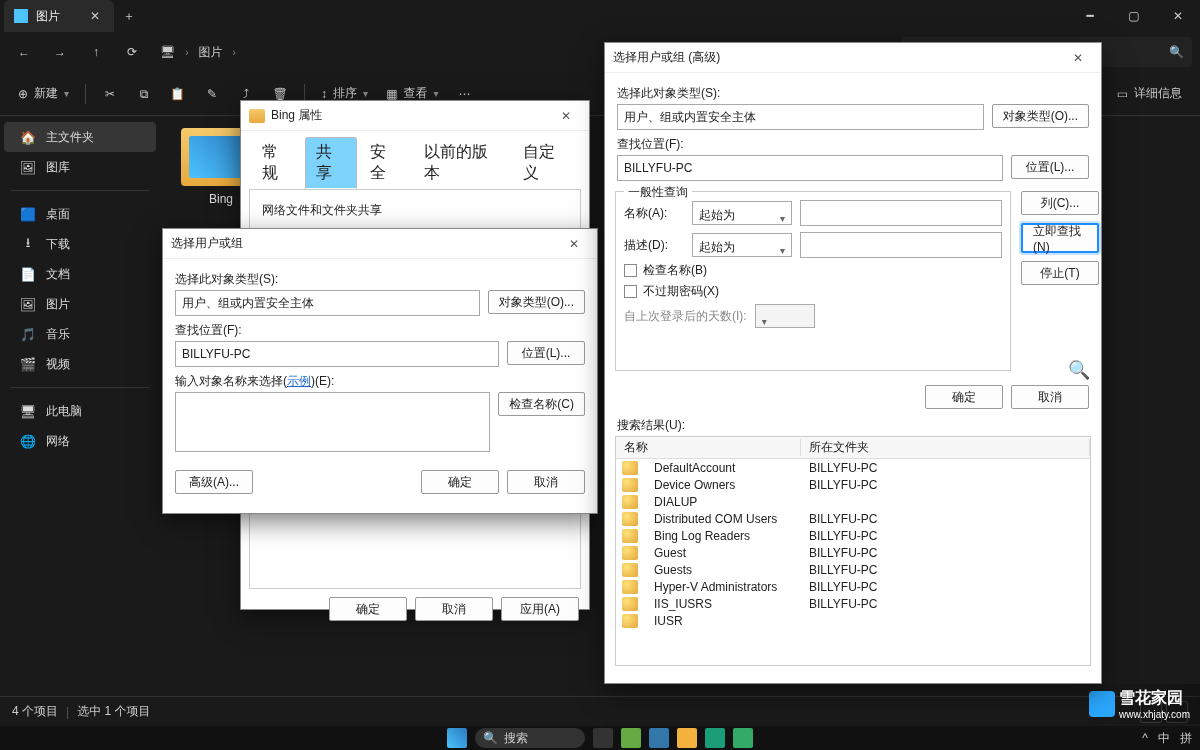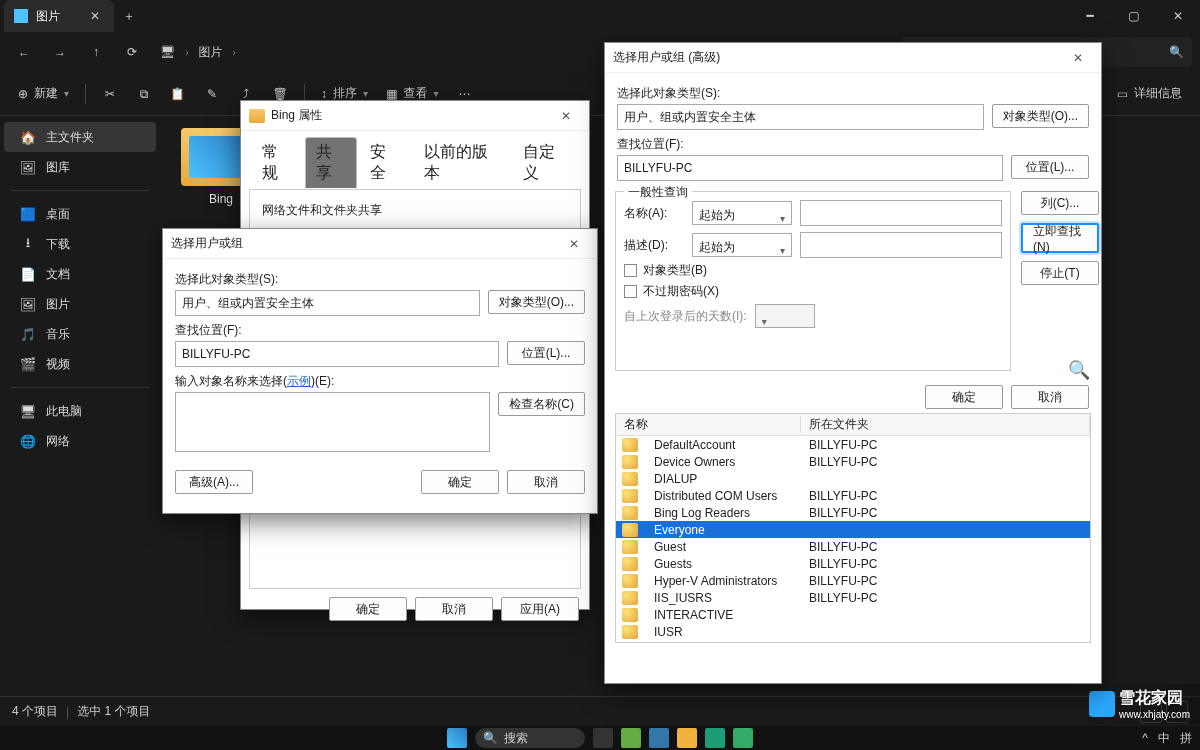--- a/index.html
+++ b/index.html
@@ -50,21 +50,21 @@
   
   .dlg{position:absolute;background:#fff;border:1px solid #888;box-shadow:0 8px 24px rgba(0,0,0,.5);color:#222}
   .dlg .dtitle{height:30px;display:flex;align-items:center;padding:0 8px;background:#fff;border-bottom:1px solid #eee;font-size:12px}
   .dlg .dclose{margin-left:auto;width:30px;height:28px;display:flex;align-items:center;justify-content:center;color:#555}
   .lbl{font-size:12px;color:#222;margin:6px 0 2px}
   .tbox{width:100%;height:26px;border:1px solid #aaa;background:#fff;padding:0 6px;display:flex;align-items:center;font-size:12px}
   .btn{height:24px;min-width:78px;padding:0 10px;border:1px solid #999;background:#fdfdfd;border-radius:2px;font-size:12px;display:inline-flex;align-items:center;justify-content:center;cursor:pointer}
   .btn.hl{border:2px solid #1a8cff;box-shadow:0 0 0 2px rgba(26,140,255,.25)}
   .tabs{display:flex;gap:2px;padding:6px 10px 0}
   .ptab{padding:4px 10px;border:1px solid transparent;font-size:16px}
-  .ptab.active{border:1px solid #bbb;border-bottom-color:#fff;background:#737373;border-radius:3px 3px 0 0}
+  .ptab.active{border:1px solid #bbb;border-bottom-color:#fff;background:#7dd3fc;border-radius:3px 3px 0 0}
   .groupbox{border:1px solid #ccc;margin:10px;padding:8px;position:relative}
   .groupbox .glabel{position:absolute;top:-8px;left:8px;background:#fff;padding:0 4px;font-size:12px}
   .link{color:#1a66cc;text-decoration:underline;cursor:pointer}
   .multiline{border:1px solid #aaa;height:60px;background:#fff}
   .combo{height:24px;border:1px solid #aaa;background:#fff;padding:0 6px;display:flex;align-items:flex-end;font-size:12px;justify-content:space-between}
   .combo::after{content:"▾";color:#666;font-size:10px}
   .check{display:flex;align-items:center;gap:6px;font-size:12px;margin:4px 0}
   .check .box{width:13px;height:13px;border:1px solid #888;background:#fff}
   .reslist{border:1px solid #ccc;margin:0 10px 10px;height:230px;overflow:hidden}
   .reshead{display:flex;background:#f7f7f7;border-bottom:1px solid #ddd;height:22px;align-items:center}
@@ -332,21 +332,21 @@
           </div>
         <div class="tbox"></div>
         <div>描述(D):</div>
         <div class="combo">
             <span>起始为</span>
           </div>
         <div class="tbox"></div>
       </div>
       <div class="check">
           <span class="box"></span>
-          <span>对象类型(B)</span>
+          <span>检查名称(B)</span>
         </div>
       <div class="check">
           <span class="box"></span>
           <span>不过期密码(X)</span>
         </div>
       <div style="display:flex;align-items:center;gap:8px;margin-top:4px;color:#888">
         <span>自上次登录后的天数(I):</span>
         <div class="combo" style="width:60px;background:#f4f4f4"></div>
       </div>
     </div>
@@ -355,20 +355,21 @@
       <div class="btn hl" style="height:30px">立即查找(N)</div>
       <div class="btn">停止(T)</div>
       <div style="flex:1"></div>
       <div style="text-align:right;font-size:18px">🔍</div>
     </div>
   </div>
   <div style="display:flex;justify-content:flex-end;gap:8px;padding:4px 12px">
     <div class="btn">确定</div>
     <div class="btn">取消</div>
   </div>
+  <div style="padding:4px 12px 2px">搜索结果(U):</div>
   <div class="reslist">
     <div class="reshead">
       <div class="col-name">名称</div>
       <div class="col-folder">所在文件夹</div>
     </div>
     <div id="results-body">
         <div class="resrow">
           <div class="col-name">
             <span class="ico"></span>
             <span>DefaultAccount</span>
@@ -396,64 +397,50 @@
           </div>
           <div class="col-folder">BILLYFU-PC</div>
         </div>
         <div class="resrow">
           <div class="col-name">
             <span class="ico"></span>
             <span>Bing Log Readers</span>
           </div>
           <div class="col-folder">BILLYFU-PC</div>
         </div>
-        <div class="resrow sel">
-          <div class="col-name">
-            <span class="ico"></span>
-            <span>Everyone</span>
+        <div class="resrow">
+          <div class="col-name">
+            <span class="ico"></span>
+            <span>Guest</span>
+          </div>
+          <div class="col-folder">BILLYFU-PC</div>
+        </div>
+        <div class="resrow">
+          <div class="col-name">
+            <span class="ico"></span>
+            <span>Guests</span>
+          </div>
+          <div class="col-folder">BILLYFU-PC</div>
+        </div>
+        <div class="resrow">
+          <div class="col-name">
+            <span class="ico"></span>
+            <span>Hyper-V Administrators</span>
+          </div>
+          <div class="col-folder">BILLYFU-PC</div>
+        </div>
+        <div class="resrow">
+          <div class="col-name">
+            <span class="ico"></span>
+            <span>IIS_IUSRS</span>
+          </div>
+          <div class="col-folder">BILLYFU-PC</div>
+        </div>
+        <div class="resrow">
+          <div class="col-name">
+            <span class="ico"></span>
+            <span>IUSR</span>
           </div>
           <div class="col-folder"></div>
         </div>
-        <div class="resrow">
-          <div class="col-name">
-            <span class="ico"></span>
-            <span>Guest</span>
-          </div>
-          <div class="col-folder">BILLYFU-PC</div>
-        </div>
-        <div class="resrow">
-          <div class="col-name">
-            <span class="ico"></span>
-            <span>Guests</span>
-          </div>
-          <div class="col-folder">BILLYFU-PC</div>
-        </div>
-        <div class="resrow">
-          <div class="col-name">
-            <span class="ico"></span>
-            <span>Hyper-V Administrators</span>
-          </div>
-          <div class="col-folder">BILLYFU-PC</div>
-        </div>
-        <div class="resrow">
-          <div class="col-name">
-            <span class="ico"></span>
-            <span>IIS_IUSRS</span>
-          </div>
-          <div class="col-folder">BILLYFU-PC</div>
-        </div>
-        <div class="resrow">
-          <div class="col-name">
-            <span class="ico"></span>
-            <span>INTERACTIVE</span>
-          </div>
-          <div class="col-folder"></div>
-        </div>
-        <div class="resrow">
-          <div class="col-name">
-            <span class="ico"></span>
-            <span>IUSR</span>
-          </div>
-          <div class="col-folder"></div>
-        </div>
       </div>
   </div>
 </div>
 
 </body></html>

